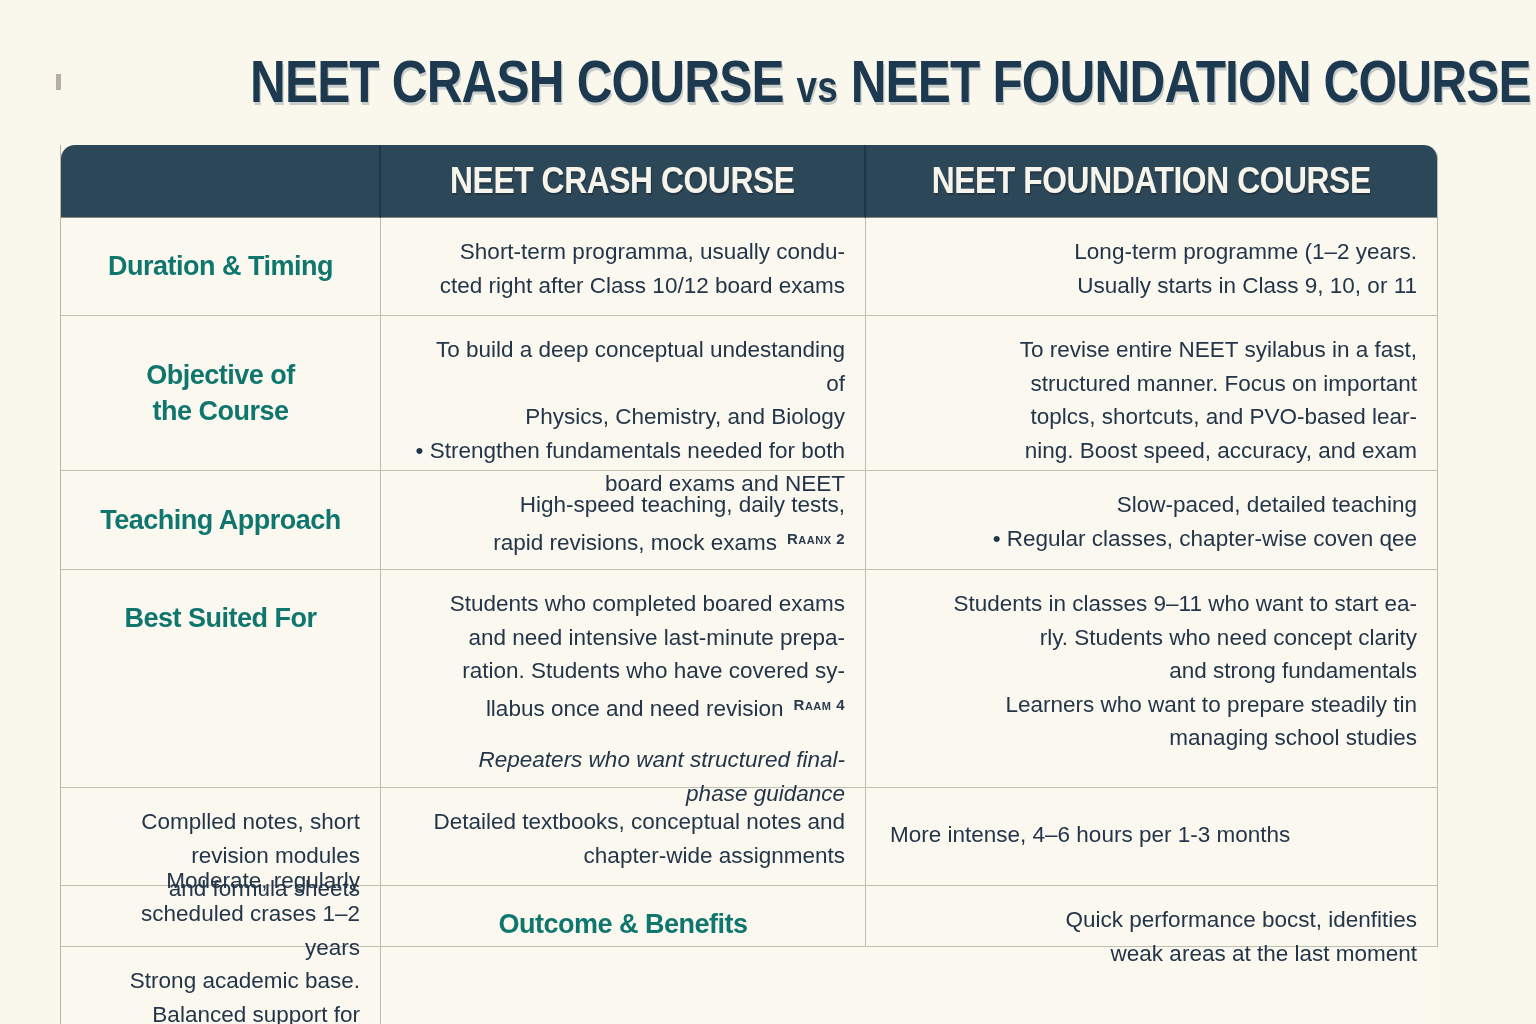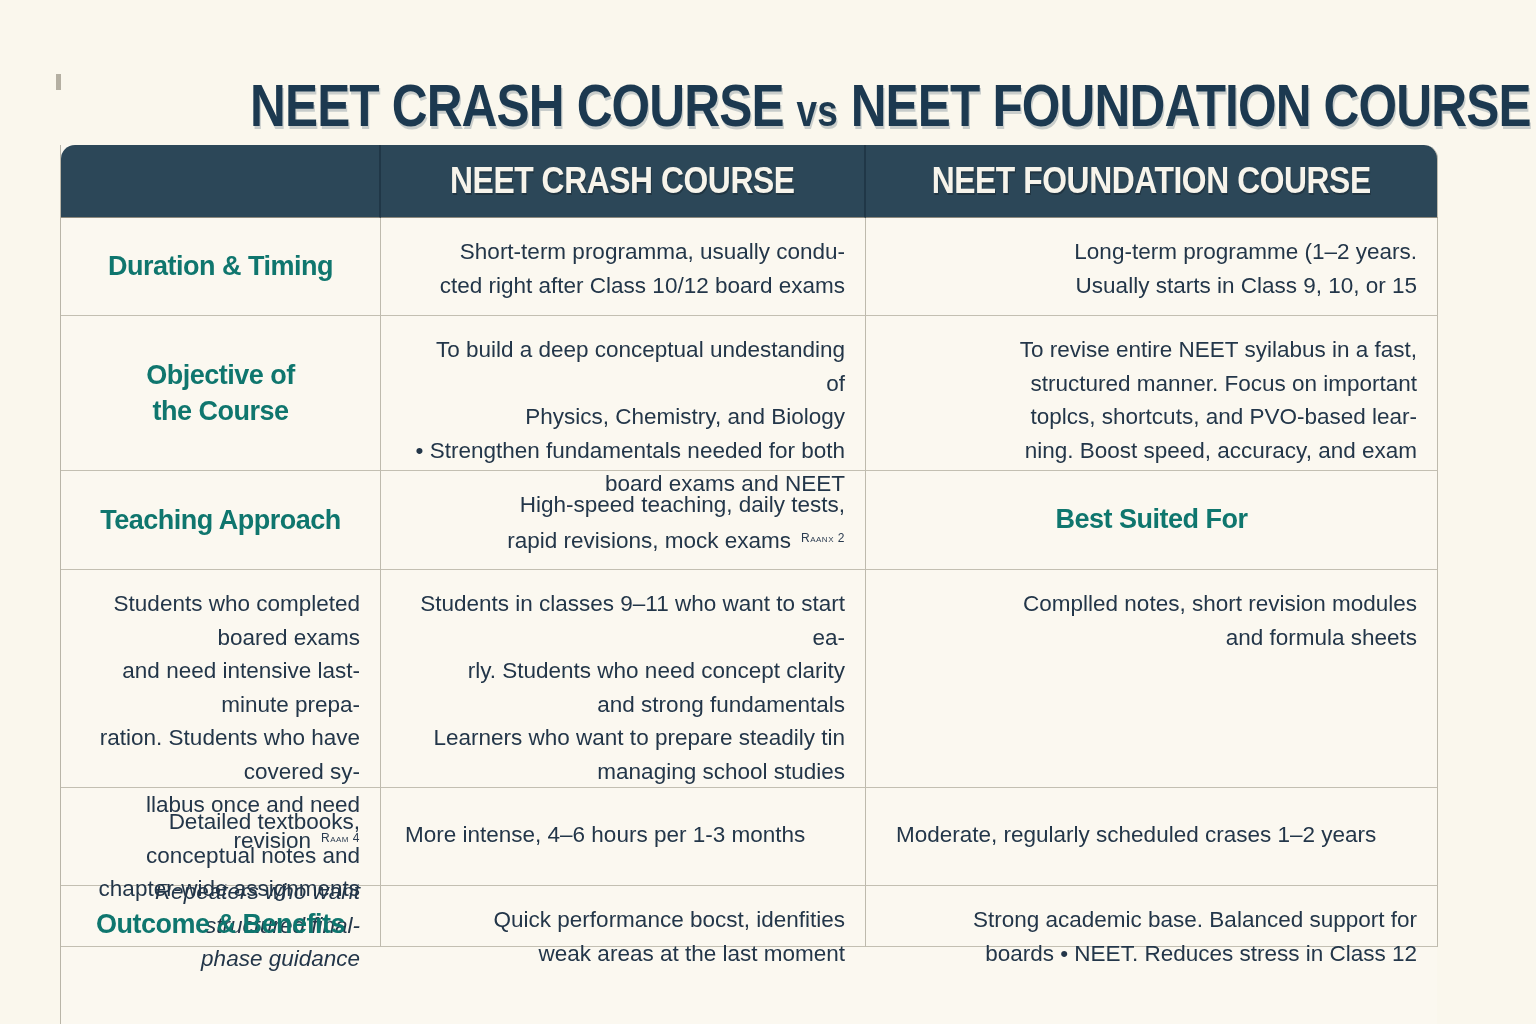--- a/index.html
+++ b/index.html
@@ -15,21 +15,21 @@
   .tick-mark {
     position: absolute;
     left: 56px; top: 74px;
     width: 5px; height: 16px;
     background: #b4afa2;
   }
 
   
   .title-wrap {
     position: absolute;
-    top: 72px; left: 0;
+    top: 48px; left: 0;
     width: 100%;
     padding-left: 128px;
     text-align: right;
     white-space: nowrap;
   }
   .title-inner {
     display: inline-block;
     transform: scaleX(0.84);
     transform-origin: center;
     font-weight: bold;
@@ -101,26 +101,27 @@
     font-size: 22.5px;
     line-height: 33.5px;
     color: #233649;
   }
   .fnd-cell { padding-left: 30px; }
   .cell-text { white-space: pre-wrap; }
   .v-center { display: flex; align-items: center; padding-top: 0; padding-bottom: 4px; }
 
   .tiny-note {
     font-variant: small-caps;
-    font-size: 12px;
+    font-size: 15px;
     letter-spacing: 0.5px;
     margin-left: 10px;
     color: #2a3b50;
     vertical-align: 6px;
     white-space: nowrap;
+    font-weight: bold;
   }
   .para2 { margin-top: 18px; font-style: italic; }
 </style>
 </head>
 <body>
 
 <div class="tick-mark"></div>
 
 <div class="title-wrap">
   <div class="title-inner">
@@ -140,21 +141,21 @@
     <span class="th-text">NEET FOUNDATION COURSE</span>
   </div>
 
   <div class="cell label-cell">Duration &amp; Timing</div>
   <div class="cell body-cell">
     <span class="cell-text">Short-term programma, usually condu-
 cted right after Class 10/12 board exams</span>
   </div>
   <div class="cell body-cell fnd-cell">
     <span class="cell-text">Long-term programme (1–2 years.
-Usually starts in Class 9, 10, or 15</span>
+Usually starts in Class 9, 10, or 11</span>
   </div>
 
   <div class="cell label-cell">Objective of
 the Course</div>
   <div class="cell body-cell fnd-cell">
     <span class="cell-text">To build a deep conceptual undestanding of
 Physics, Chemistry, and Biology
 • Strengthen fundamentals needed for both
    board exams and NEET</span>
   </div>
@@ -162,20 +163,24 @@
     <span class="cell-text">To revise entire NEET syilabus in a fast,
 structured manner. Focus on important
 toplcs, shortcuts, and PVO-based lear-
 ning. Boost speed, accuracy, and exam</span>
   </div>
 
   <div class="cell label-cell">Teaching Approach</div>
   <div class="cell body-cell">
     <span class="cell-text">High-speed teaching, daily tests,
 rapid revisions, mock exams</span><span class="tiny-note">Raanx 2</span>
+  </div>
+  <div class="cell body-cell fnd-cell">
+    <span class="cell-text">Slow-paced, detailed teaching
+• Regular classes, chapter-wise coven ɋee</span>
   </div>
 
   <div class="cell label-cell label-top">Best Suited For</div>
   <div class="cell body-cell">
     <div>
       <span class="cell-text">Students who completed boared exams
 and need intensive last-minute prepa-
 ration. Students who have covered sy-
 llabus once and need revision</span><span class="tiny-note">Raam 4</span>
     </div>

